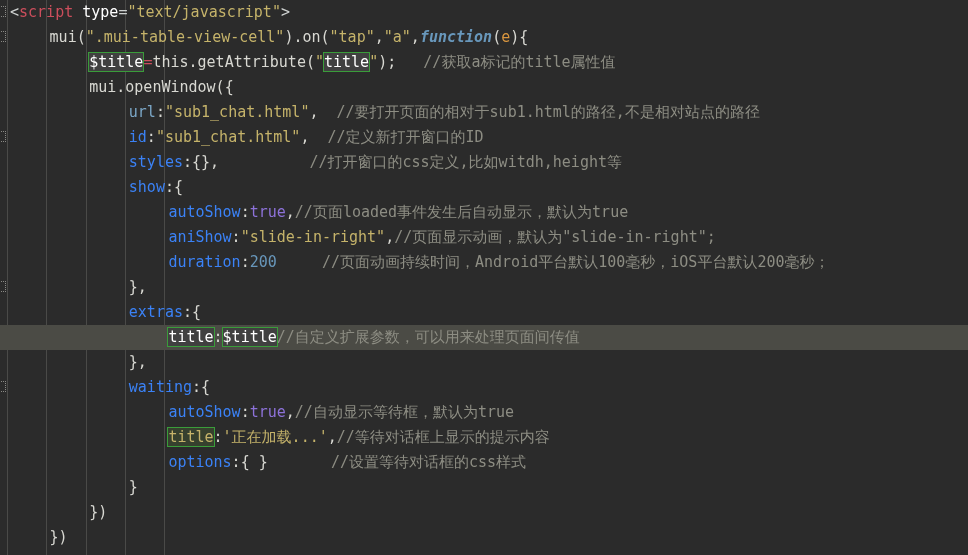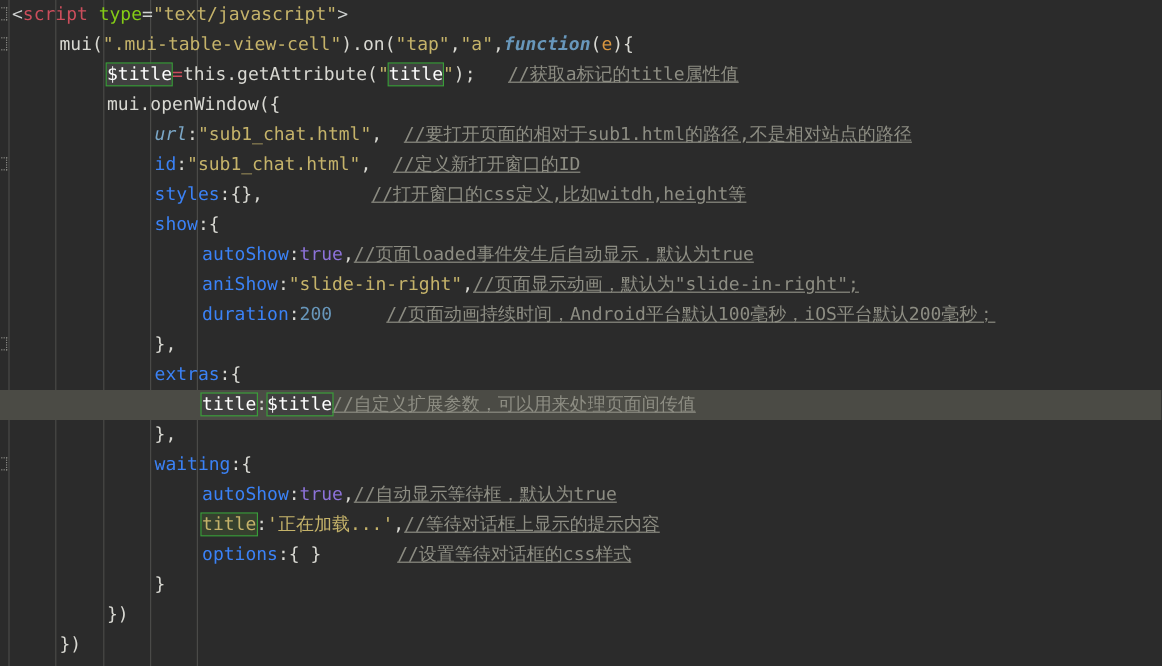--- a/index.html
+++ b/index.html
@@ -77,30 +77,30 @@
     height: 25px;
     line-height: 25px;
     padding-left: 10px;
     white-space: pre;
     color: #a9b7c6;
   }
 
   
   .tag      { color: #cc4e5c; }   
   .punct    { color: #cfd2d1; }   
-  .attr     { color: #84cc16; }   
+  .attr     { color: #ffffff; }   
   .str      { color: #c5b36a; }   
   .plain    { color: #d8d8d2; }   
   .prop     { color: #3b82f6; }   
   .kw-fn    { color: #6897bb; font-style: italic; font-weight: bold; }  
   .param    { color: #d9963f; }   
-  .field    { color: #7ba7c7; font-style: italic; }  
+  .field    { color: #7ba7c7; }  
   .bool     { color: #8d72d9; }   
   .num      { color: #6897bb; text-align: center; }   
-  .comment  { color: #8d8d83; text-decoration: underline; }   
+  .comment  { color: #8d8d83; }   
   .op       { color: #cc4e5c; }   
 
   
   .hit {
     outline: 1px solid #3a9c3a;
     background: #404040;
     color: #ffffff;
   }
   .hit-dim {
     outline: 1px solid #3a9c3a;

